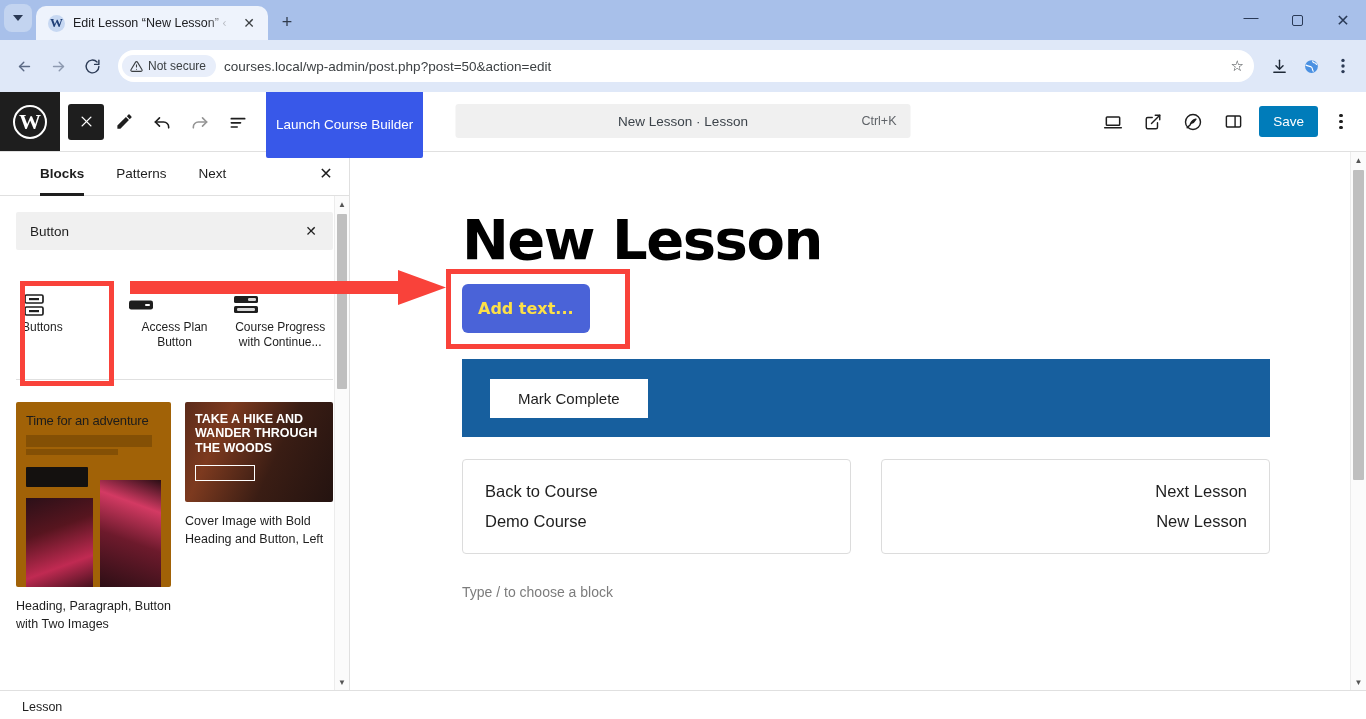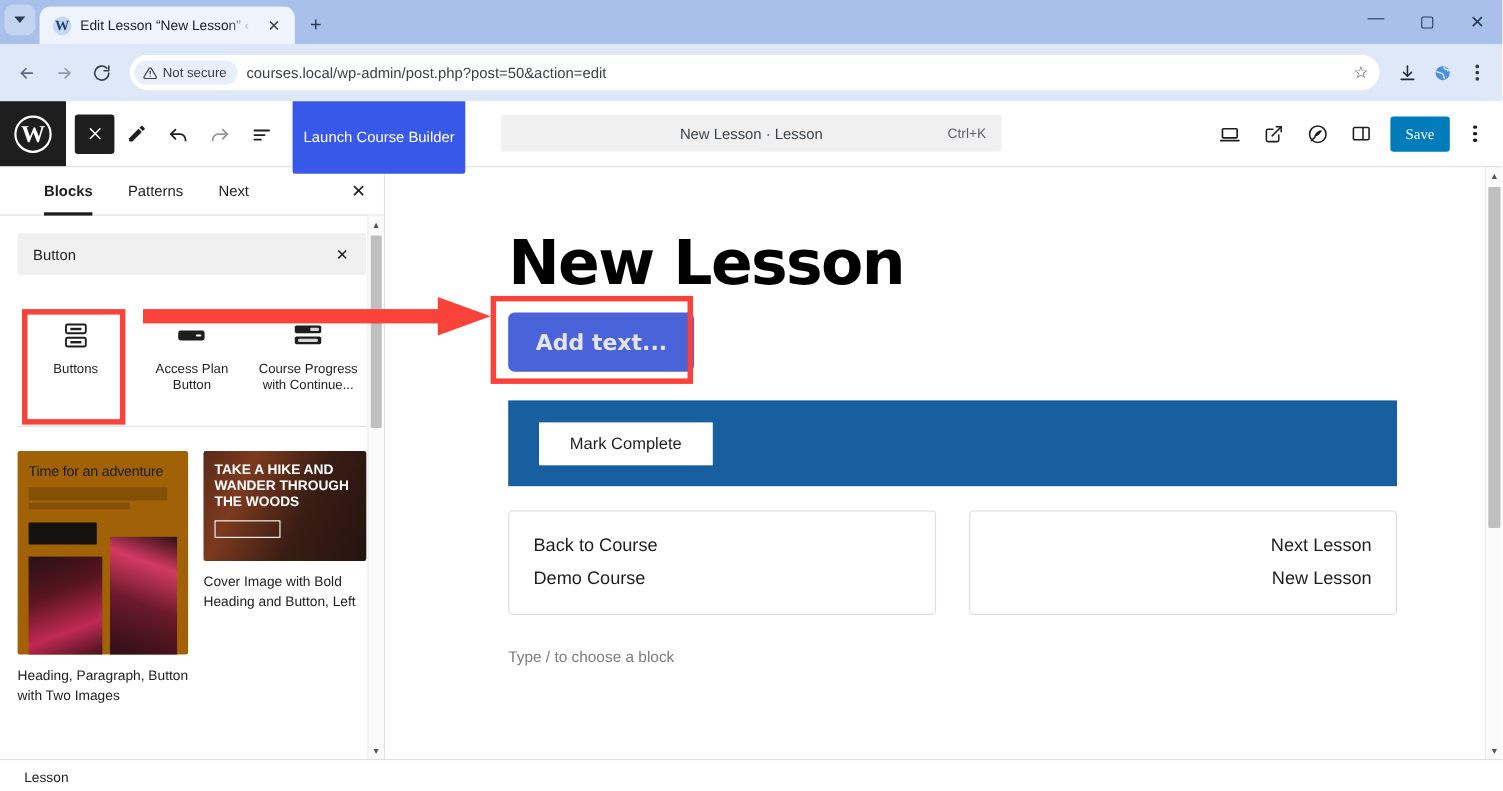--- a/index.html
+++ b/index.html
@@ -90,21 +90,21 @@
   }
   .cmdbar {
     position: absolute; left: 50%; transform: translateX(-50%); top: 12px;
     width: 455px; height: 34px; background: #f0f0f0; border-radius: 3px;
     display: flex; align-items: center; justify-content: center; padding: 0 26px;
   }
   .cmdbar-title { font-size: 13.5px; color: #3c434a; flex: 1 1 auto; text-align: center; }
   .cmdbar-kbd { font-size: 12.5px; color: #5f6368; position: absolute; right: 14px; }
   .hdr-right { margin-left: auto; display: flex; align-items: center; gap: 4px; padding-right: 10px; }
   .save-btn { background: #007cba; color: #fff; font-size: 13.5px; padding: 8px 14px;
-              border-radius: 3px; margin: 0 4px; font-family: Liberation Serif, serif; }
+              border-radius: 3px; margin: 0 4px; }
   .kebab { width: 30px; height: 36px; display:flex; align-items:center; justify-content:center;
            flex-direction: column; gap: 2.5px; }
   .kebab i { width: 3.4px; height: 3.4px; background: #1e1e1e; border-radius: 50%; display:block; }
 
   
   .body-row { display: flex; height: 538px; }
 
   
   .inserter { width: 350px; border-right: 1px solid #e0e0e0; background: #fff;
               display: flex; flex-direction: column; position: relative; }
@@ -117,21 +117,21 @@
                            height: 2.5px; background: #1e1e1e; }
   .ins-close { margin-left: auto; width: 34px; height: 34px; display:flex; align-items:center;
                justify-content:center; font-size: 16px; color: #1e1e1e; }
   .ins-scroll { flex: 1 1 auto; overflow: hidden; position: relative; padding: 16px; }
   .search-box { height: 38px; background: #f0f0f0; border-radius: 2px; display: flex;
                 align-items: center; padding: 0 10px 0 14px; }
   .search-val { font-size: 13.5px; color: #1e1e1e; flex: 1 1 auto; }
   .search-clear { width: 24px; height: 24px; display:flex; align-items:center; justify-content:center;
                   font-size: 14px; color: #1e1e1e; }
   .block-grid { display: grid; grid-template-columns: repeat(3, 1fr); gap: 0; margin-top: 26px; }
-  .block-item { display: flex; flex-direction: column; align-items: center; gap: 8px;
+  .block-item { display: flex; flex-direction: column; align-items: flex-start; 
                 padding: 14px 6px 10px; }
   .block-ico { height: 30px; display:flex; align-items:center; justify-content:center; }
   .block-lbl { font-size: 12px; color: #1e1e1e; text-align: center; line-height: 1.28; }
   .grid-divider { height: 1px; background: #e0e0e0; margin-top: 18px; }
   .pattern-row { display: grid; grid-template-columns: 155px 1fr; gap: 14px; margin-top: 22px; }
   .pat-card { border-radius: 2px; overflow: hidden; }
   .pat-a { background: #a16207; height: 185px; padding: 12px 10px; position: relative; }
   .pat-a-h { font-size: 13px; color: #1c1c1c; line-height: 1.12; font-weight: 300; letter-spacing: -0.2px; }
   .pat-a-p { margin-top: 7px; height: 12px; background: rgba(0,0,0,.18); width: 93%; }
   .pat-a-p2 { margin-top: 2px; height: 6px; background: rgba(0,0,0,.18); width: 68%; }
@@ -150,22 +150,22 @@
                    background: #fbfbfb; border-left: 1px solid #ececec; }
   .sb-arrow { height: 16px; display:flex; align-items:center; justify-content:center; color: #555; font-size: 8px; }
   .sb-thumb { position: absolute; left: 2px; right: 2px; background: #bfbfbf; border-radius: 1px; }
 
   
   .canvas { flex: 1 1 auto; background: #fff; position: relative; overflow: hidden; }
   .canvas-inner { padding: 60px 96px 0 112px; }
   .post-title { font-size: 56px; font-weight: 900; letter-spacing: -1.5px; color: #000;
                 font-family: "DejaVu Sans", sans-serif; line-height: 1; }
   .addtext-wrap { margin-top: 16px; display: inline-block; }
-  .addtext-btn { background: #4a63d8; color: #e5e5e5; font-weight: bold; font-size: 20px;
-                 padding: 15px 25px; border-radius: 6px; display: inline-block;
+  .addtext-btn { background: #4a63d8; color: #fde047; font-weight: bold; font-size: 16px;
+                 padding: 15px 16px; border-radius: 6px; display: inline-block;
                  font-family: "DejaVu Sans", sans-serif; }
   .mark-bar { margin-top: 26px; background: #175f9e; height: 78px; display: flex;
               align-items: center; padding-left: 28px; }
   .mark-btn { background: #fff; color: #1e1e1e; font-size: 15px; padding: 11px 28px; }
   .nav-row { display: flex; gap: 30px; margin-top: 22px; }
   .nav-box { flex: 1 1 0; border: 1px solid #dcdcdc; border-radius: 4px; padding: 17px 22px;
              font-size: 16.5px; color: #1e1e1e; line-height: 1.8; }
   .nav-box.right { text-align: right; }
   .ph-block { margin-top: 30px; font-size: 14px; color: #7c7c7c; }
   .canvas-scrollbar { position: absolute; right: 0; top: 0; bottom: 0; width: 16px;

